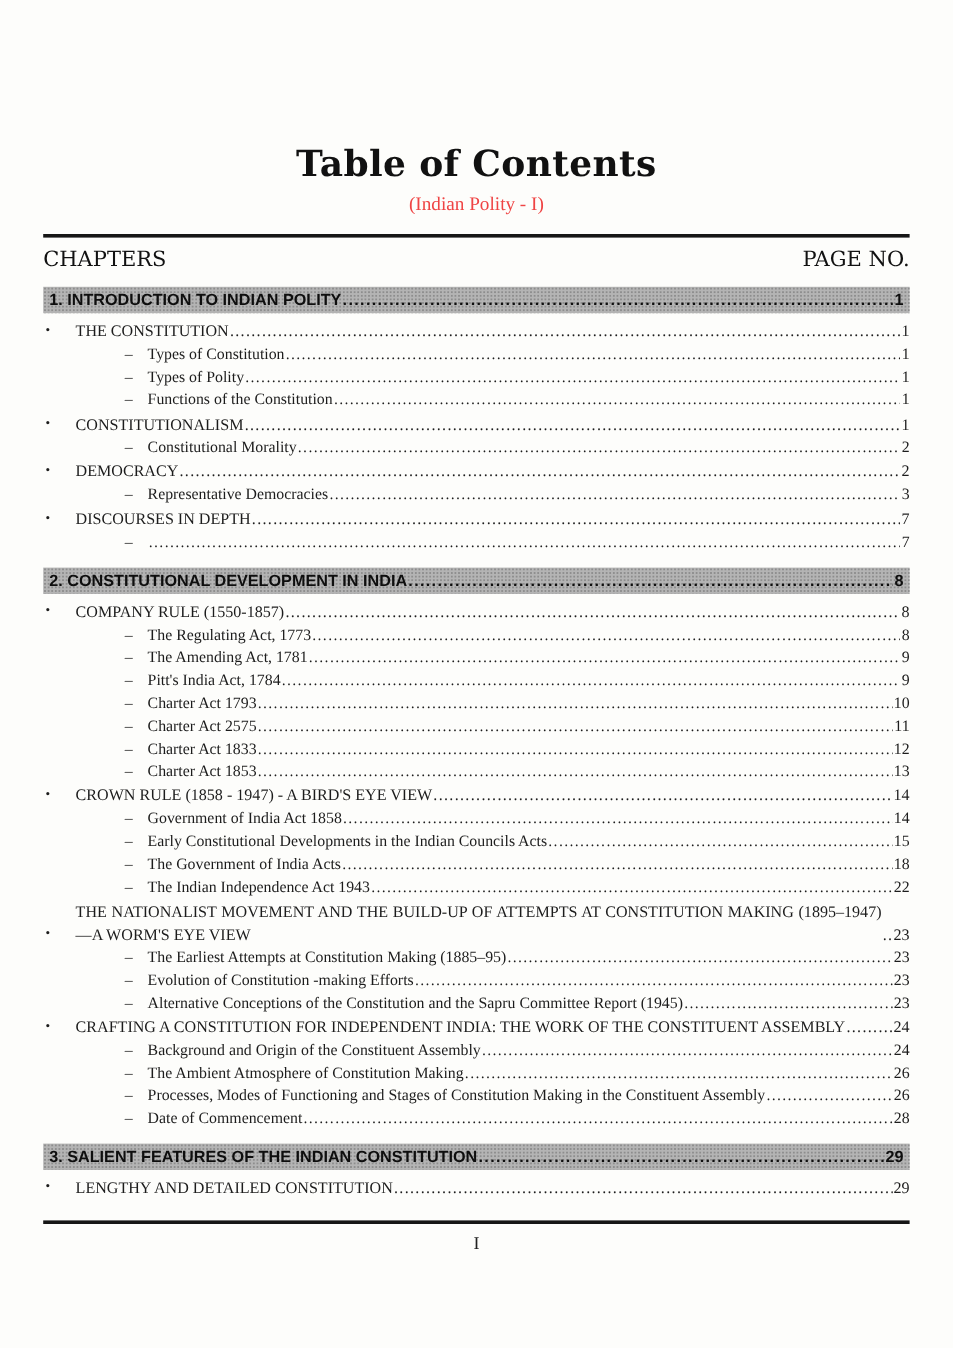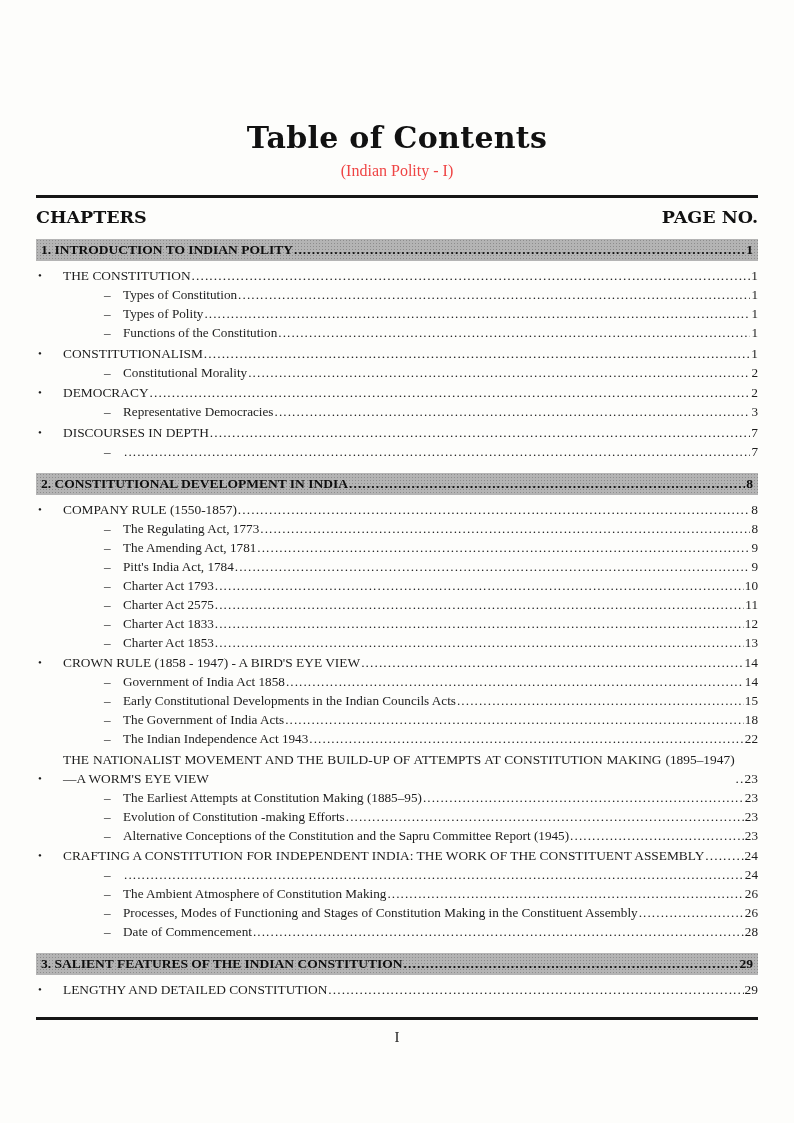--- a/index.html
+++ b/index.html
@@ -11,30 +11,30 @@
   .page { padding:16px 36px; box-sizing:border-box; }
   .title {
     text-align:center; font-family:"DejaVu Serif", serif; font-weight:bold;
     font-size:30px; padding-top:104px; letter-spacing:0.3px; color:#111;
   }
   .subtitle { text-align:center; font-size:16px; margin-top:7px; color:#ef4444; }
   .top-rule, .bottom-rule { border:0; border-top:3.5px solid var(--rule, #161616); margin:0; }
   .top-rule { margin-top:15px; }
   .col-head {
     display:flex; justify-content:space-between; align-items:baseline;
-    font-family:"DejaVu Serif", serif; font-weight:bold; font-size:17.5px;
+    font-family:"DejaVu Serif", serif; font-weight:normal; font-size:17.5px;
     margin-top:9px; color:#111;
   }
   .toc { margin-top:4px; }
   .section-bar {
     display:flex; align-items:flex-end;
     background-color:var(--bar, #b4b4b4);
     background-image:radial-gradient(#8d8d8d 0.6px, rgba(0,0,0,0) 0.7px);
     background-size:3px 3px;
-    font-family:Liberation Serif, serif; font-weight:bold; font-size:13.5px;
+    font-family:Liberation Sans, sans-serif; font-weight:bold; font-size:13.5px;
     line-height:17px; color:#0e0e0e;
     padding:2px 5px 3px 5px; margin:12px 0 5px 0;
   }
   .row { display:flex; align-items:flex-end; font-size:13.2px; line-height:19px; }
   .row.l1 { margin-top:1.5px; font-size:13.4px; }
   .row.l1 .label { text-align:justify; }
   .row .marker { flex:none; width:25px; }
   .row.l1 .marker { font-size:11px; padding-left:2px; }
   .row.l2 { padding-left:68px; }
   .row.l2 .marker { width:19px; }
@@ -231,20 +231,21 @@
         <span class="pageno">23</span>
       </div>
       <div class="row l1">
         <span class="marker">•</span>
         <span class="label">CRAFTING A CONSTITUTION FOR INDEPENDENT INDIA: THE WORK OF THE CONSTITUENT ASSEMBLY</span>
         <span class="leader">................................................................................................................................................................................................................................................................................................................................................................................................................</span>
         <span class="pageno">24</span>
       </div>
       <div class="row l2">
         <span class="marker">–</span>
+        <span class="label">Background and Origin of the Constituent Assembly</span>
         <span class="leader">................................................................................................................................................................................................................................................................................................................................................................................................................</span>
         <span class="pageno">24</span>
       </div>
       <div class="row l2">
         <span class="marker">–</span>
         <span class="label">The Ambient Atmosphere of Constitution Making</span>
         <span class="leader">................................................................................................................................................................................................................................................................................................................................................................................................................</span>
         <span class="pageno">26</span>
       </div>
       <div class="row l2">

